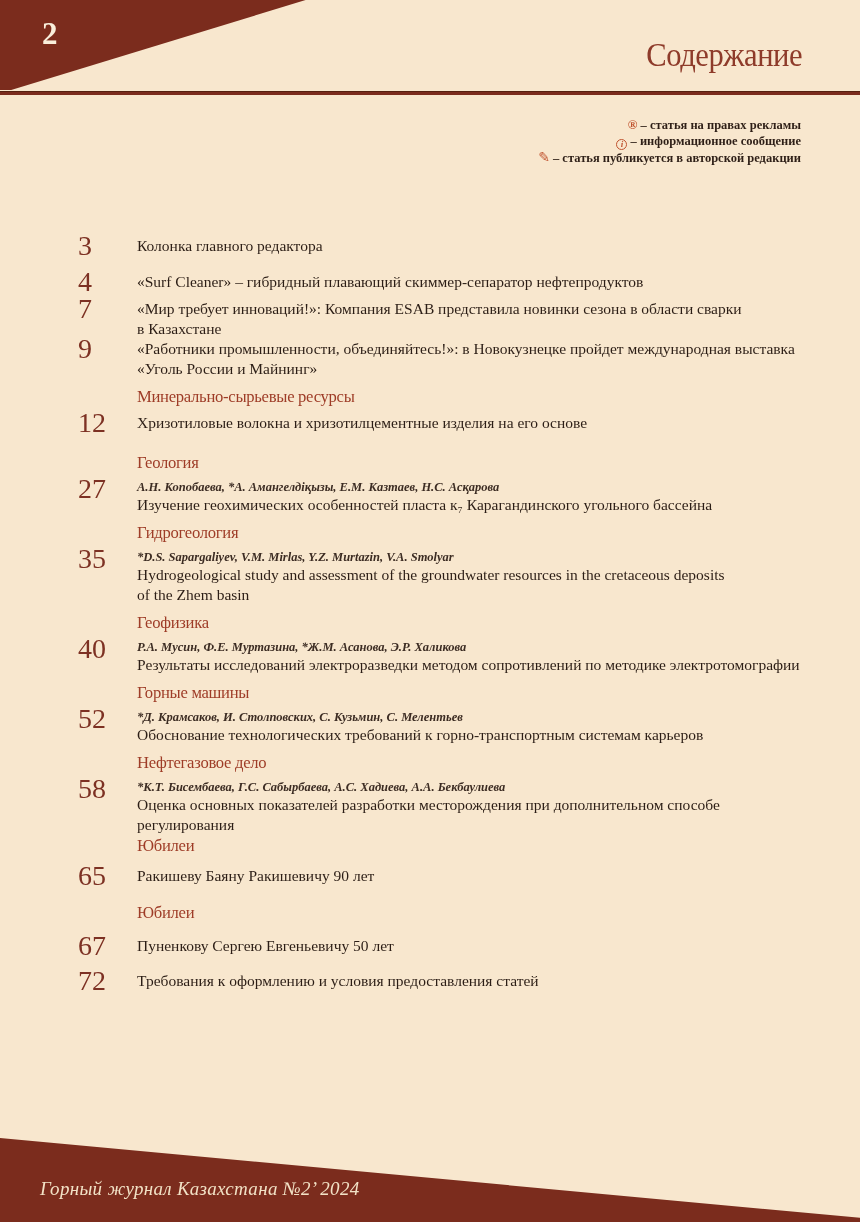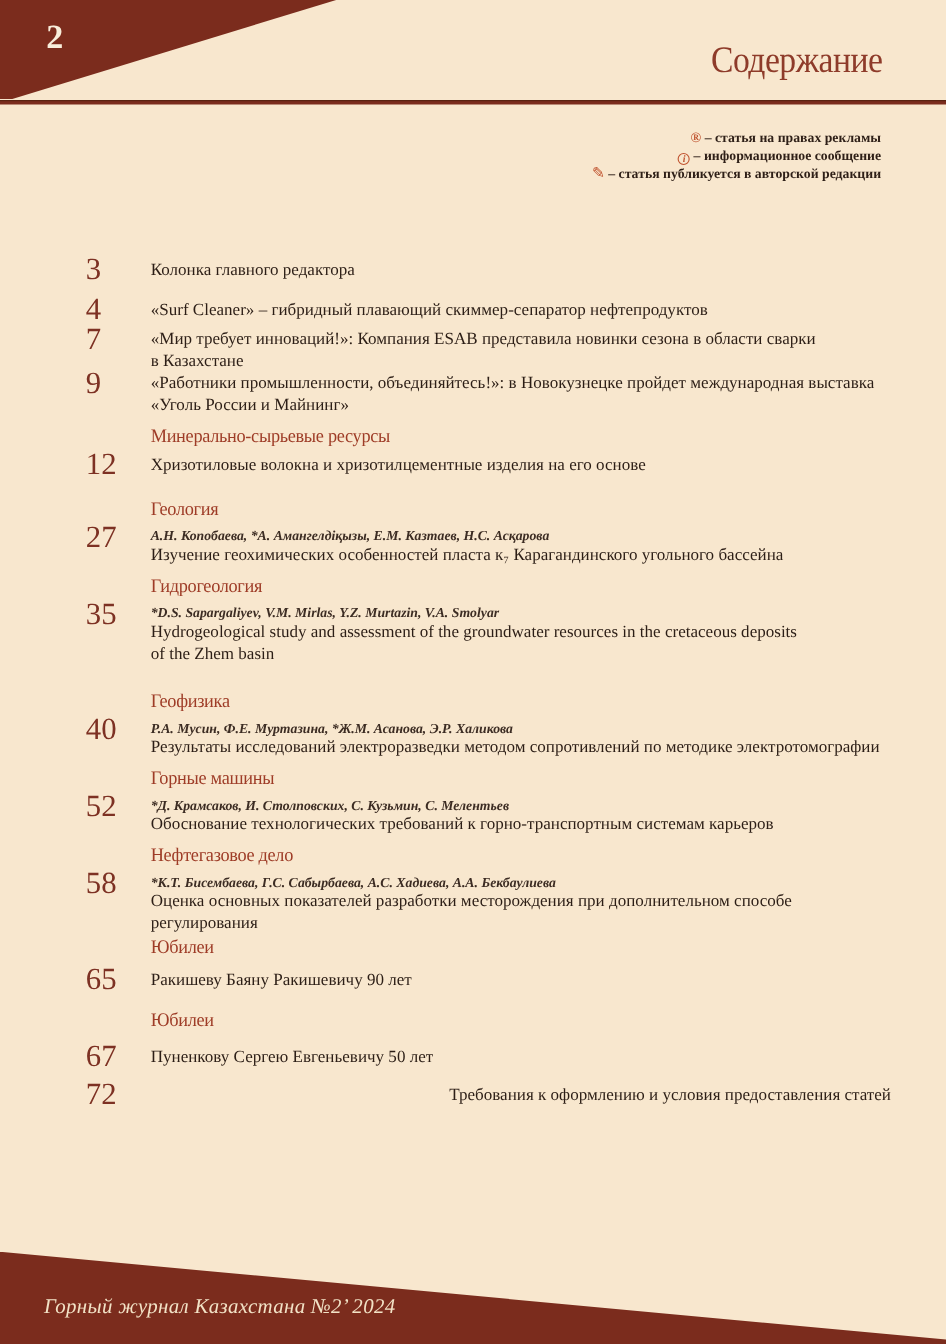--- a/index.html
+++ b/index.html
@@ -134,21 +134,21 @@
   </div>
     <div class="toc-section" style="margin-bottom: 7px;">Геология</div>
     <div class="toc-entry has-authors" style="margin-bottom: 7px;">
     <span class="toc-num">27</span>
     <div class="toc-text">
         <div class="toc-authors">А.Н. Копобаева, *А. Амангелдіқызы, Е.М. Казтаев, Н.С. Асқарова</div>
         <div class="title-line">Изучение геохимических особенностей пласта к₇ Карагандинского угольного бассейна</div>
       </div>
   </div>
     <div class="toc-section" style="margin-bottom: 7px;">Гидрогеология</div>
-    <div class="toc-entry has-authors" style="margin-bottom: 22px;">
+    <div class="toc-entry has-authors" style="margin-bottom: 7px;">
     <span class="toc-num">35</span>
     <div class="toc-text">
         <div class="toc-authors">*D.S. Sapargaliyev, V.M. Mirlas, Y.Z. Murtazin, V.A. Smolyar</div>
         <div class="title-line">Hydrogeological study and assessment of the groundwater resources in the cretaceous deposits</div>
         <div class="title-line">of the Zhem basin</div>
       </div>
   </div>
     <div class="toc-section" style="margin-bottom: 7px;">Геофизика</div>
     <div class="toc-entry has-authors" style="margin-bottom: 7px;">
     <span class="toc-num">40</span>
@@ -181,21 +181,21 @@
         <div class="title-line">Ракишеву Баяну Ракишевичу 90 лет</div>
       </div>
   </div>
     <div class="toc-section" style="margin-bottom: 14px;">Юбилеи</div>
     <div class="toc-entry" style="margin-bottom: 15px;">
     <span class="toc-num">67</span>
     <div class="toc-text">
         <div class="title-line">Пуненкову Сергею Евгеньевичу 50 лет</div>
       </div>
   </div>
-    <div class="toc-entry" style="margin-bottom: 25px; text-align: right;">
+    <div class="toc-entry" style="margin-bottom: 25px;">
     <span class="toc-num">72</span>
     <div class="toc-text">
         <div class="title-line">Требования к оформлению и условия предоставления статей</div>
       </div>
   </div>
   </div>
 
 <div class="footer-wedge"></div>
 <div class="footer-journal-title">Горный журнал Казахстана №2’ 2024</div>
 

